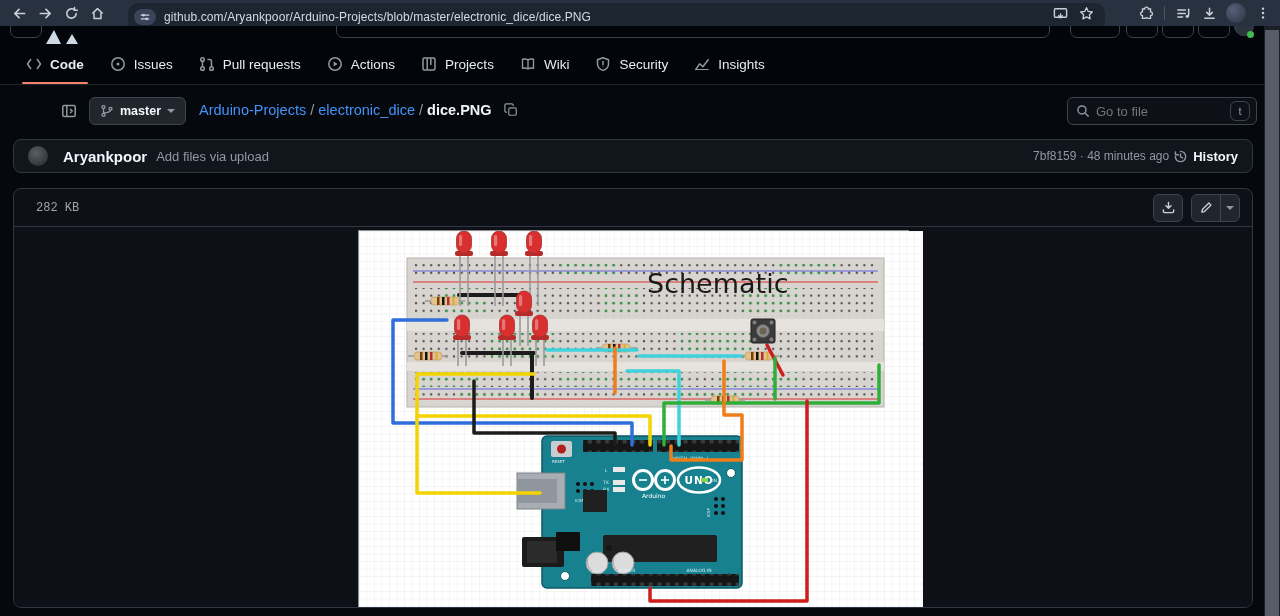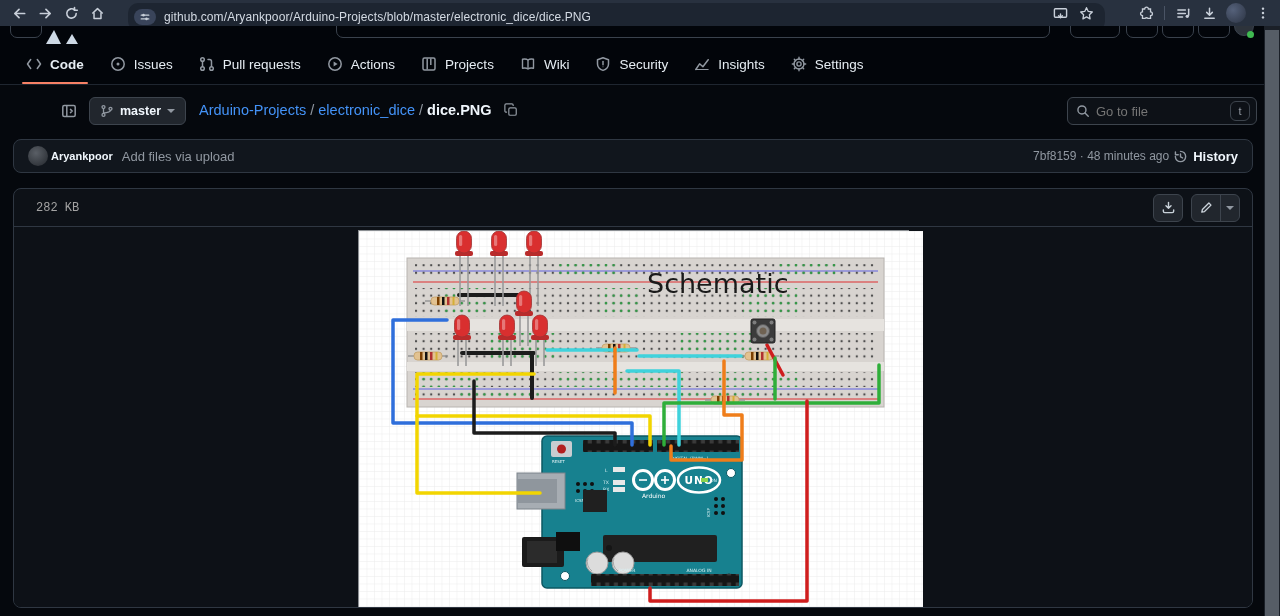--- a/index.html
+++ b/index.html
@@ -67,21 +67,21 @@
   .kebab-btn { position:absolute; left:1226px; top:2px; width:28px; height:28px;
     background:#21262d; border:1px solid #3d444d; border-radius:6px;
     display:flex; align-items:center; justify-content:center; cursor:pointer; }
 
   
   .commit-bar { position:absolute; top:139px; left:13px; width:1240px; height:34px;
     background:#11161d; border:1px solid #2f3742; border-radius:8px;
     display:flex; align-items:center; padding:0 14px; }
   .commit-avatar { width:20px; height:20px; border-radius:50%;
     background:radial-gradient(circle at 40% 35%, #5a5f66, #23272d); flex:0 0 auto; }
-  .commit-author { margin-left:3px; color:#f0f6fc; font-size:11px; font-weight:bold; cursor:pointer; }
+  .commit-author { margin-left:15px; color:#f0f6fc; font-size:15px; font-weight:bold; cursor:pointer; }
   .commit-msg { margin-left:9px; color:#9198a1; font-size:13px; cursor:pointer; }
   .commit-right { margin-left:auto; display:flex; align-items:center; gap:4px; }
   .sha-time { color:#9198a1; font-size:12px; }
   .history-link { display:flex; align-items:center; gap:5px; color:#f0f6fc;
     font-size:13px; font-weight:bold; cursor:pointer; }
   .history-link .hicon { color:#9198a1; display:flex; }
 
   
   .file-box { position:absolute; top:188px; left:13px; width:1240px; height:420px;
     border:1px solid #2f3742; border-radius:8px; background:#0d1117; overflow:hidden; }
@@ -276,30 +276,20 @@
       <span>Security</span>
     </div>
     <div class="tab">
       <span class="ticon">
           <svg width="16" height="16" viewBox="0 0 16 16" fill="none" stroke="currentColor" stroke-width="1.5" stroke-linecap="round" stroke-linejoin="round">
             <path d="M1.8 13.5 5.6 7.8l3.3 2.9 5.3-7"></path>
             <path d="M1.8 13.5h12.4" stroke-width="1"></path>
           </svg>
         </span>
       <span>Insights</span>
-    </div>
-    <div class="tab">
-      <span class="ticon">
-          <svg width="16" height="16" viewBox="0 0 16 16" fill="none" stroke="currentColor" stroke-width="1.4" stroke-linecap="round">
-            <circle cx="8" cy="8" r="2.1"></circle>
-            <circle cx="8" cy="8" r="5"></circle>
-            <path d="M8 1.3v2M8 12.7v2M1.3 8h2M12.7 8h2M3.3 3.3l1.4 1.4M11.3 11.3l1.4 1.4M12.7 3.3l-1.4 1.4M4.7 11.3l-1.4 1.4"></path>
-          </svg>
-        </span>
-      <span>Settings</span>
     </div>
   </nav>
 
   <div class="file-header">
     <div class="panel-btn">
       <svg width="16" height="16" viewBox="0 0 16 16" fill="none" stroke="currentColor" stroke-width="1.5">
           <rect x="1.8" y="2.5" width="12.4" height="11" rx="1.5"></rect>
           <path d="M5.8 2.5v11"></path>
           <path d="M9.5 6.4 11.2 8l-1.7 1.6" stroke-linecap="round" stroke-linejoin="round"></path>
         </svg>

